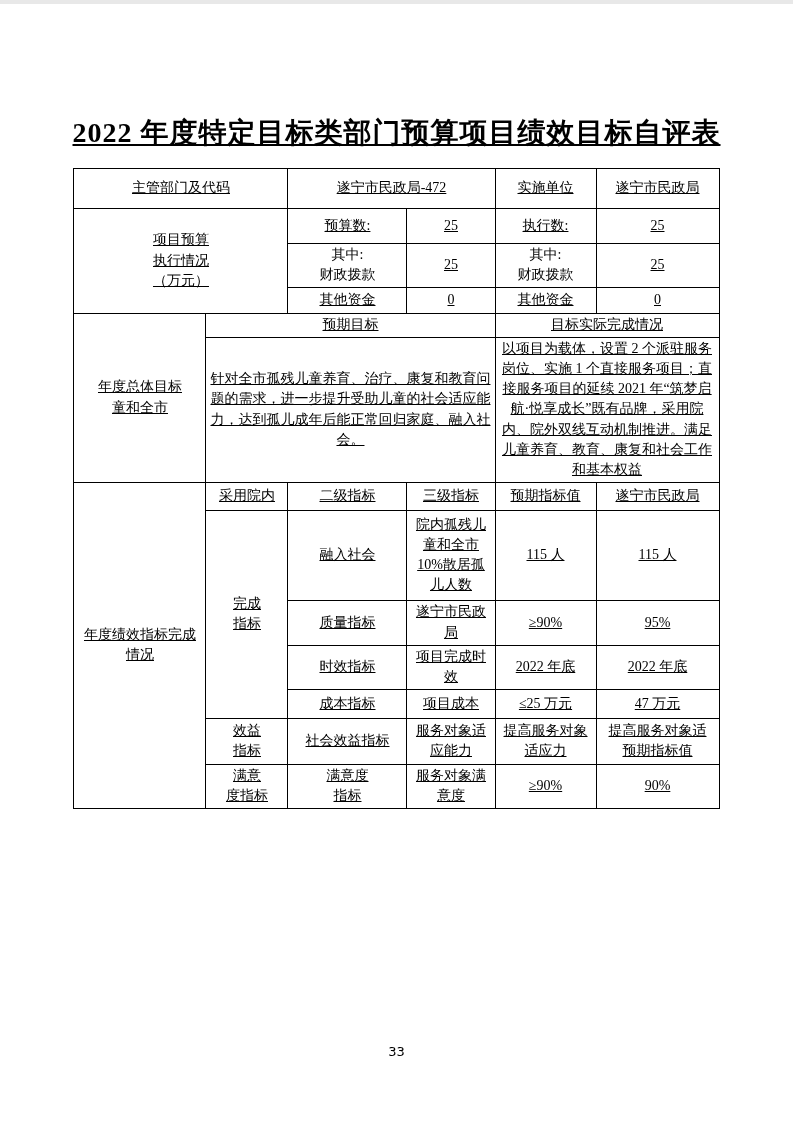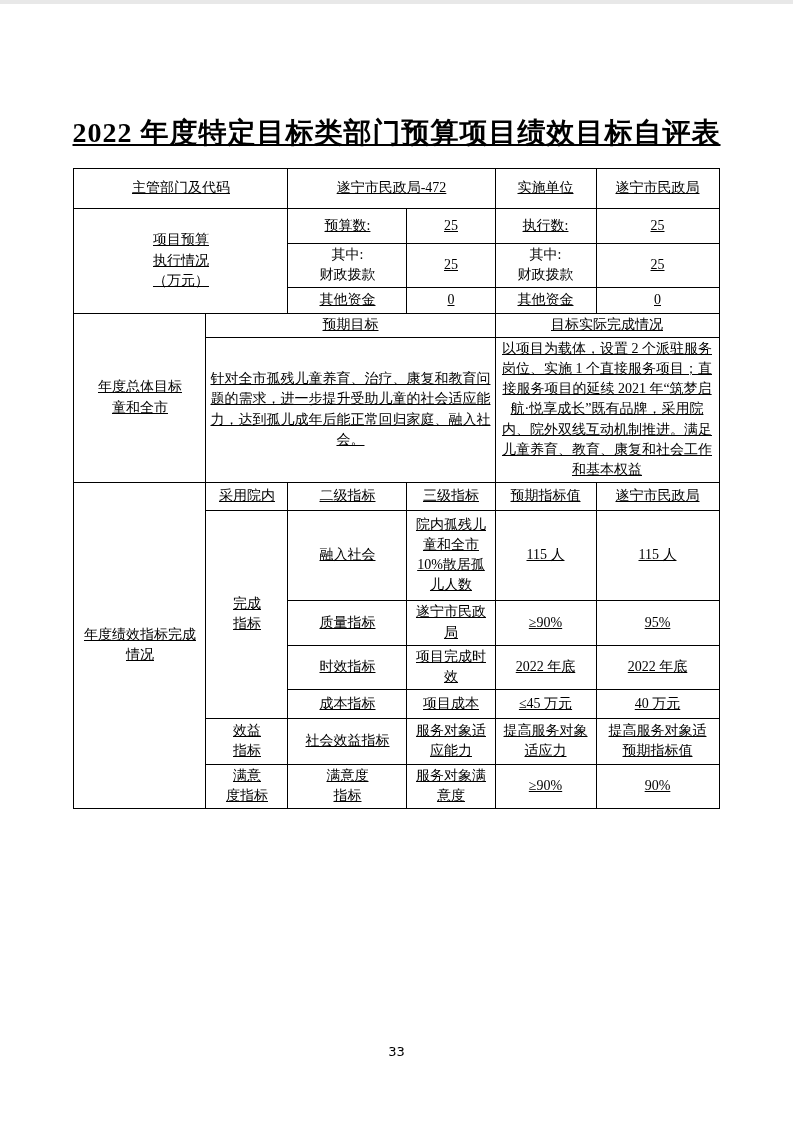--- a/index.html
+++ b/index.html
@@ -153,22 +153,22 @@
     <tr style="height:44px">
       <td class="tight">时效指标</td>
       <td class="tight">项目完成时
 效</td>
       <td class="tight">2022 年底</td>
       <td class="tight">2022 年底</td>
     </tr>
     <tr style="height:29px">
       <td class="tight">成本指标</td>
       <td class="tight">项目成本</td>
-      <td class="tight">≤45 万元</td>
-      <td class="tight">40 万元</td>
+      <td class="tight">≤25 万元</td>
+      <td class="tight">47 万元</td>
     </tr>
     <tr style="height:46px">
       <td class="tight">效益
 指标</td>
       <td class="tight">社会效益指标</td>
       <td class="tight">服务对象适
 应能力</td>
       <td class="tight">提高服务对象
 适应力</td>
       <td class="tight">提高服务对象适

